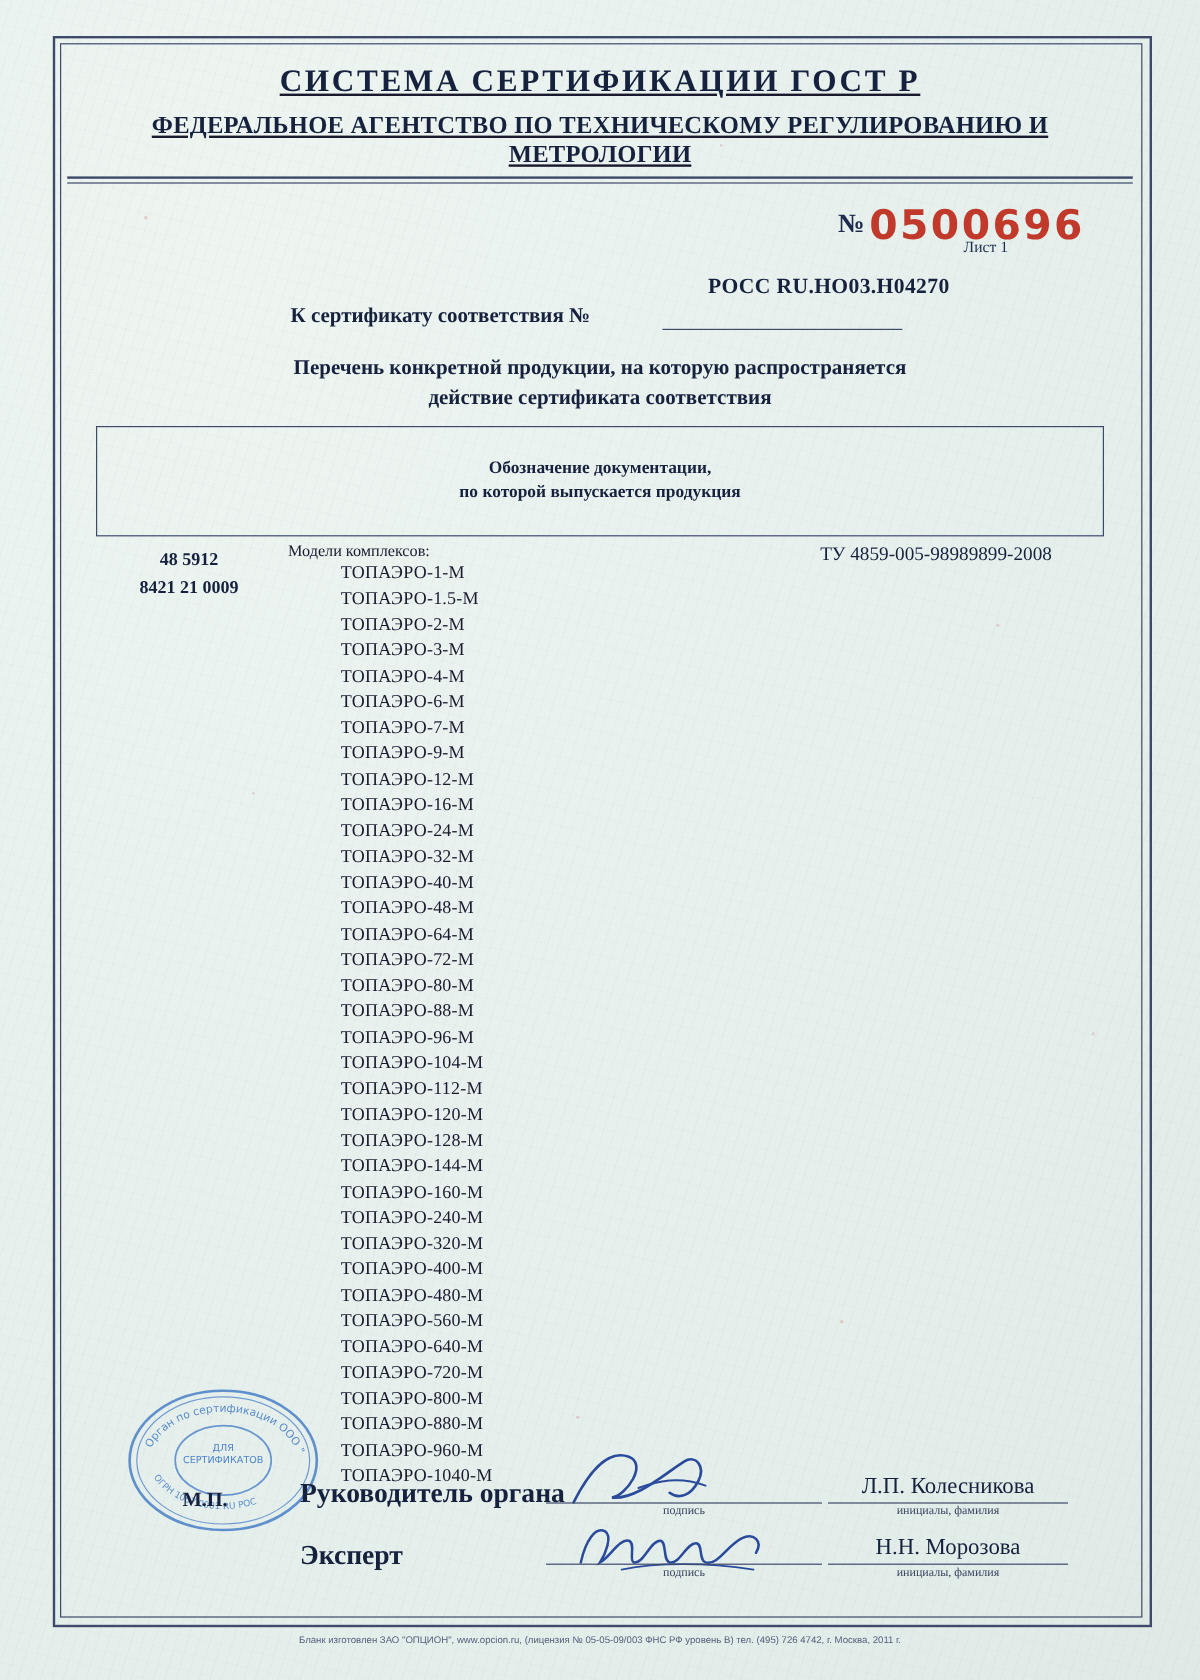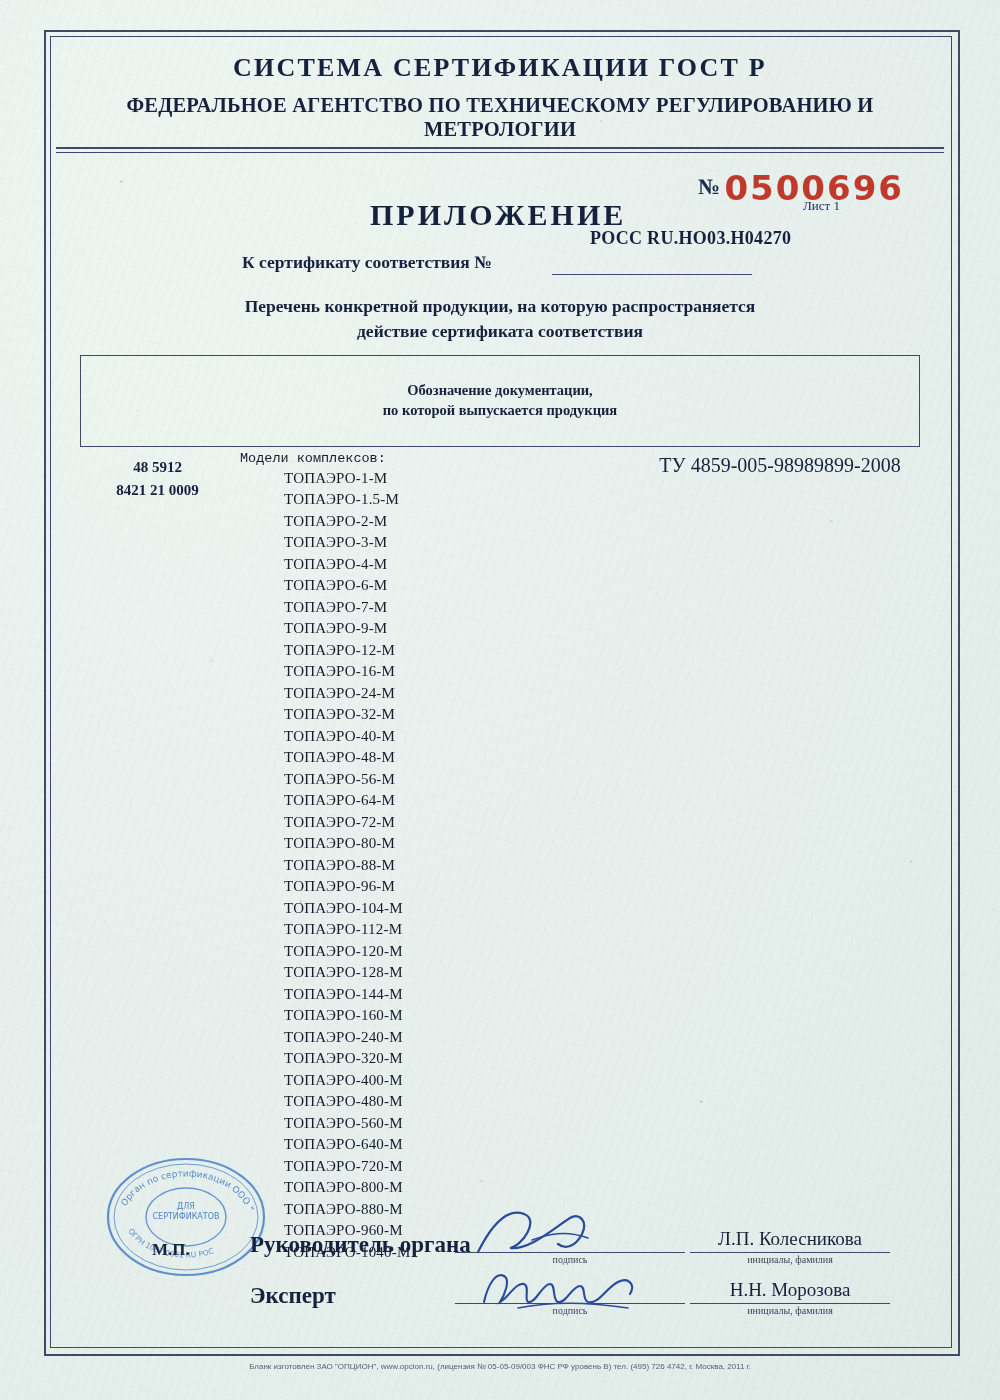--- a/index.html
+++ b/index.html
@@ -50,20 +50,21 @@
     width: 900px;
     height: 1310px;
     border: 1px solid #3f4a6b;
   }
   .header-block {
     position: absolute;
     left: 56px;
     top: 52px;
     width: 888px;
     text-align: center;
+    text-decoration: underline;
   }
   .header-title-1 {
     font-size: 26px;
     font-weight: bold;
     letter-spacing: 2.2px;
     color: #16213e;
     line-height: 1.25;
   }
   .header-title-2 {
     font-size: 20.5px;
@@ -241,35 +242,34 @@
     left: 160px;
     top: 0;
     width: 340px;
     font-size: 14.5px;
     color: #1a1a2e;
     line-height: 1.0;
   }
   .products .lead {
     font-size: 13.5px;
     margin-bottom: 2px;
-    font-family: Liberation Mono, monospace;
   }
   .products .model {
     font-size: 15px;
     line-height: 21.5px;
     letter-spacing: 0.2px;
     margin-left: 44px;
   }
   .docs {
     position: absolute;
     left: 560px;
     top: 2px;
     width: 280px;
     text-align: center;
-    font-size: 20px;
+    font-size: 16px;
     color: #16213e;
   }
 
   
   .stamp {
     position: absolute;
     left: 96px;
     top: 1152px;
     width: 180px;
     height: 130px;
@@ -366,21 +366,20 @@
   </div>
   <div class="header-rule"></div>
   <div class="header-rule-2"></div>
 
   <div class="doc-number">
     <span class="num-sign">№</span>
     <span class="num-value">0500696</span>
   </div>
   <div class="sheet-label">Лист 1</div>
 
-  <div class="title-prilozhenie">ПРИЛОЖЕНИЕ</div>
   <div class="ross-code">РОСС RU.НО03.Н04270</div>
   <div class="cert-line">К сертификату соответствия №</div>
   <div class="cert-underline"></div>
 
   <div class="subtitle">
     <div>Перечень конкретной продукции,  на которую распространяется</div>
     <div>действие сертификата соответствия</div>
   </div>
 
   <div class="table">
@@ -410,21 +409,20 @@
           <div class="model">ТОПАЭРО-4-М</div>
           <div class="model">ТОПАЭРО-6-М</div>
           <div class="model">ТОПАЭРО-7-М</div>
           <div class="model">ТОПАЭРО-9-М</div>
           <div class="model">ТОПАЭРО-12-М</div>
           <div class="model">ТОПАЭРО-16-М</div>
           <div class="model">ТОПАЭРО-24-М</div>
           <div class="model">ТОПАЭРО-32-М</div>
           <div class="model">ТОПАЭРО-40-М</div>
           <div class="model">ТОПАЭРО-48-М</div>
-          <div class="model">ТОПАЭРО-56-М</div>
           <div class="model">ТОПАЭРО-64-М</div>
           <div class="model">ТОПАЭРО-72-М</div>
           <div class="model">ТОПАЭРО-80-М</div>
           <div class="model">ТОПАЭРО-88-М</div>
           <div class="model">ТОПАЭРО-96-М</div>
           <div class="model">ТОПАЭРО-104-М</div>
           <div class="model">ТОПАЭРО-112-М</div>
           <div class="model">ТОПАЭРО-120-М</div>
           <div class="model">ТОПАЭРО-128-М</div>
           <div class="model">ТОПАЭРО-144-М</div>

